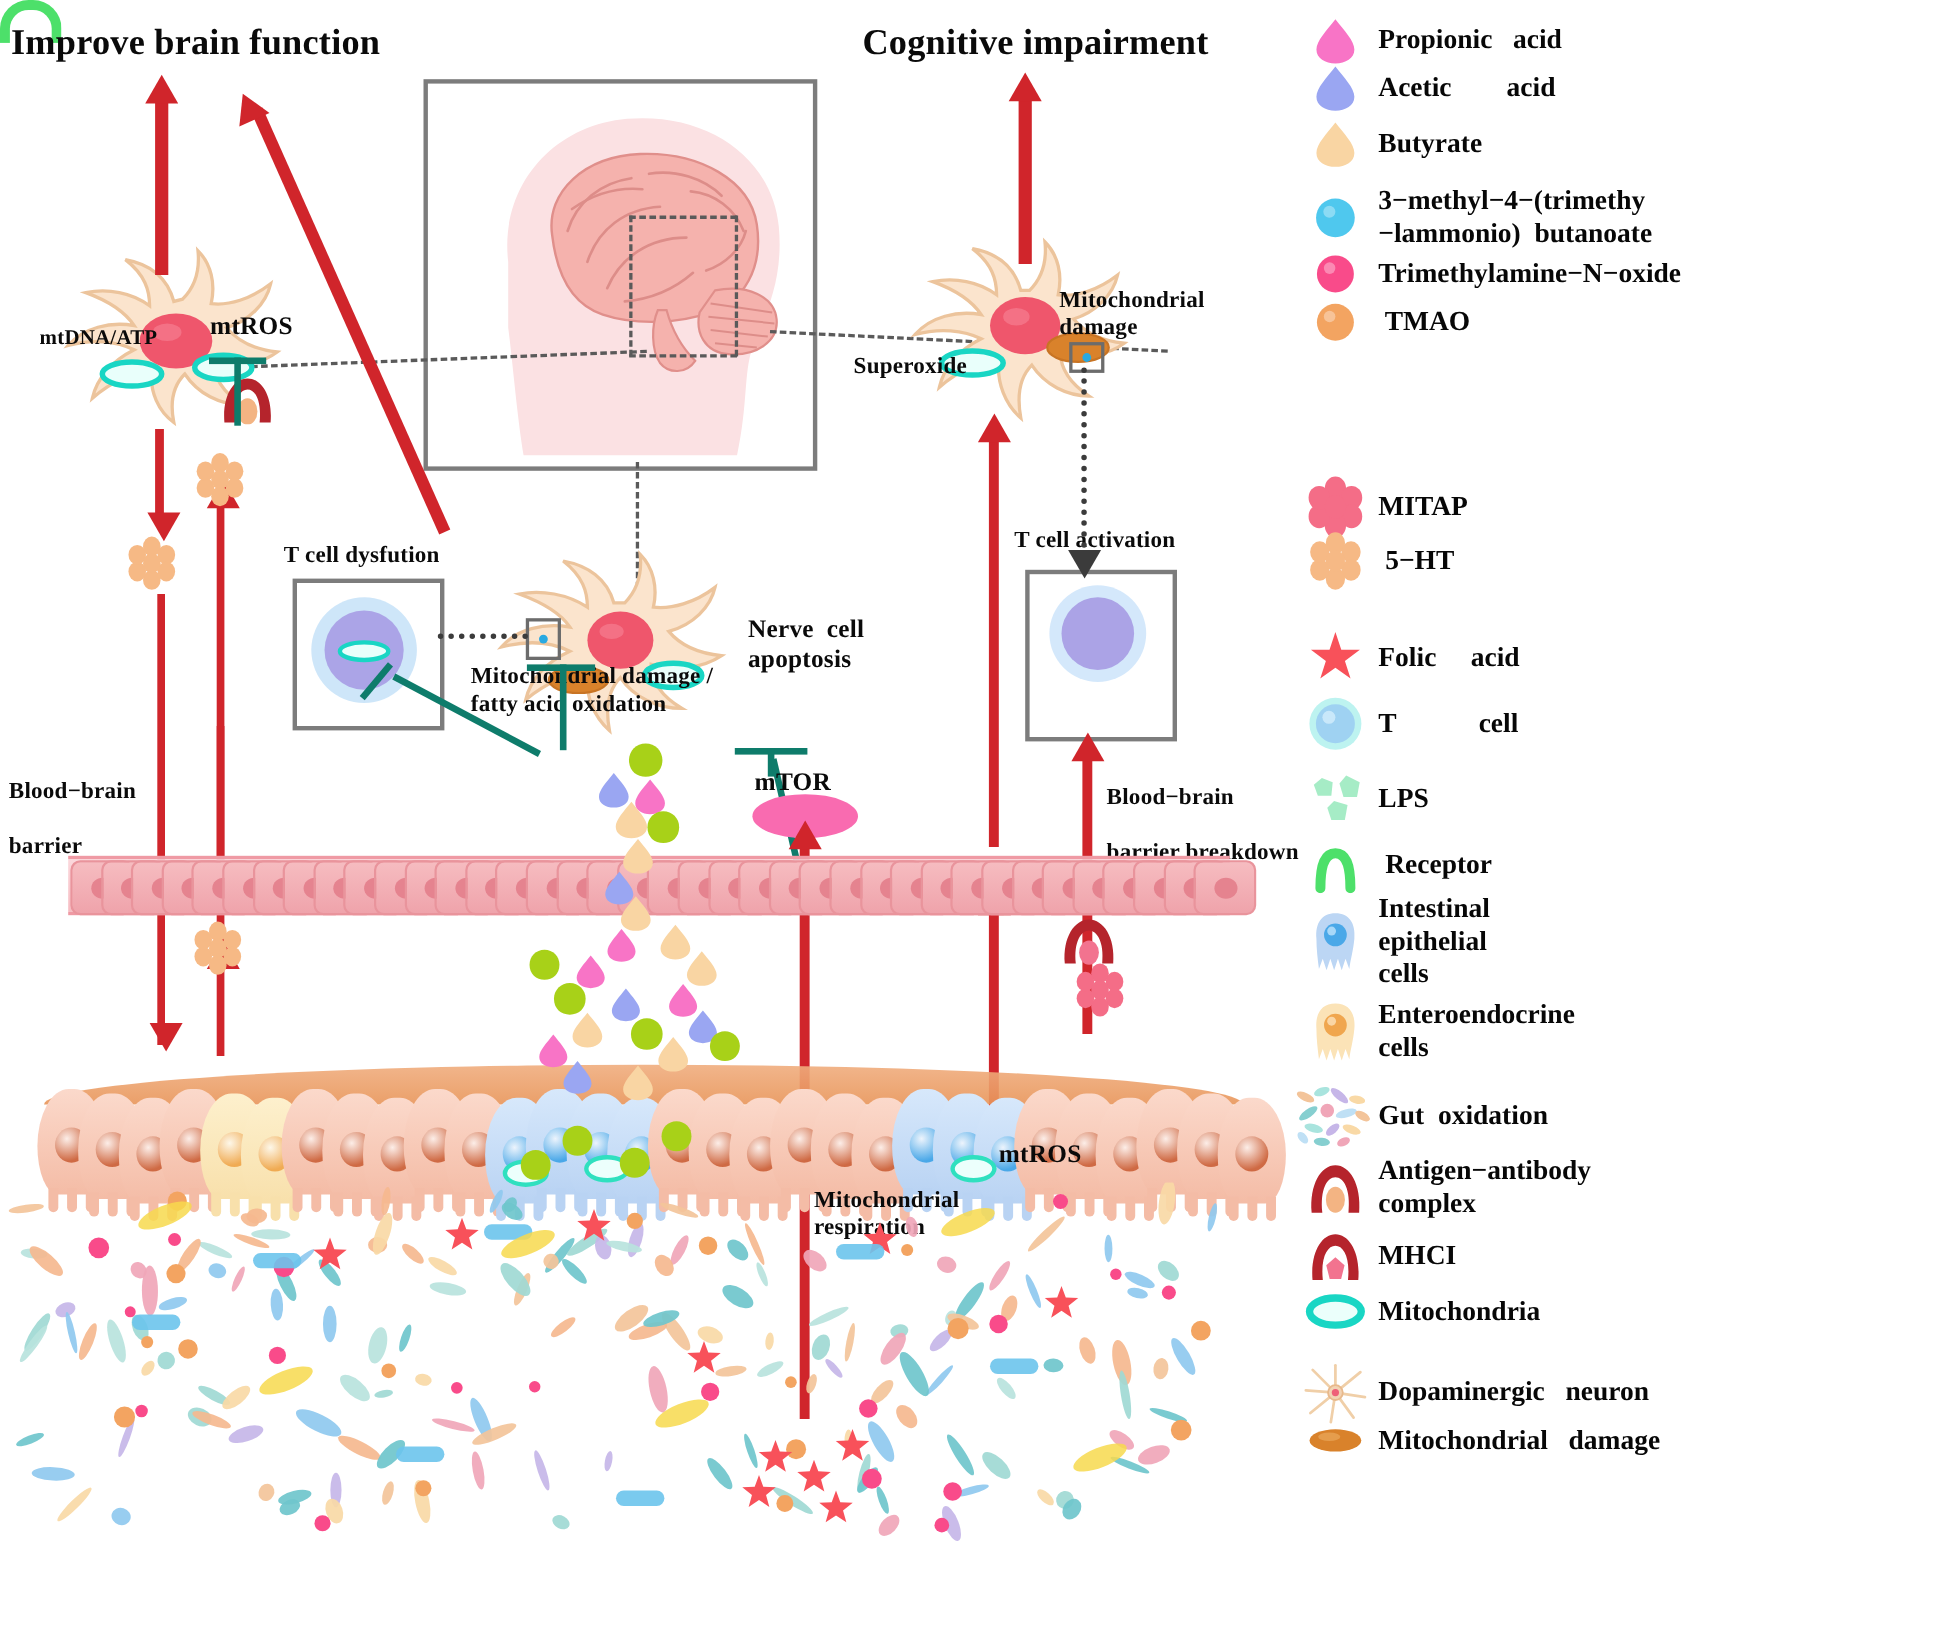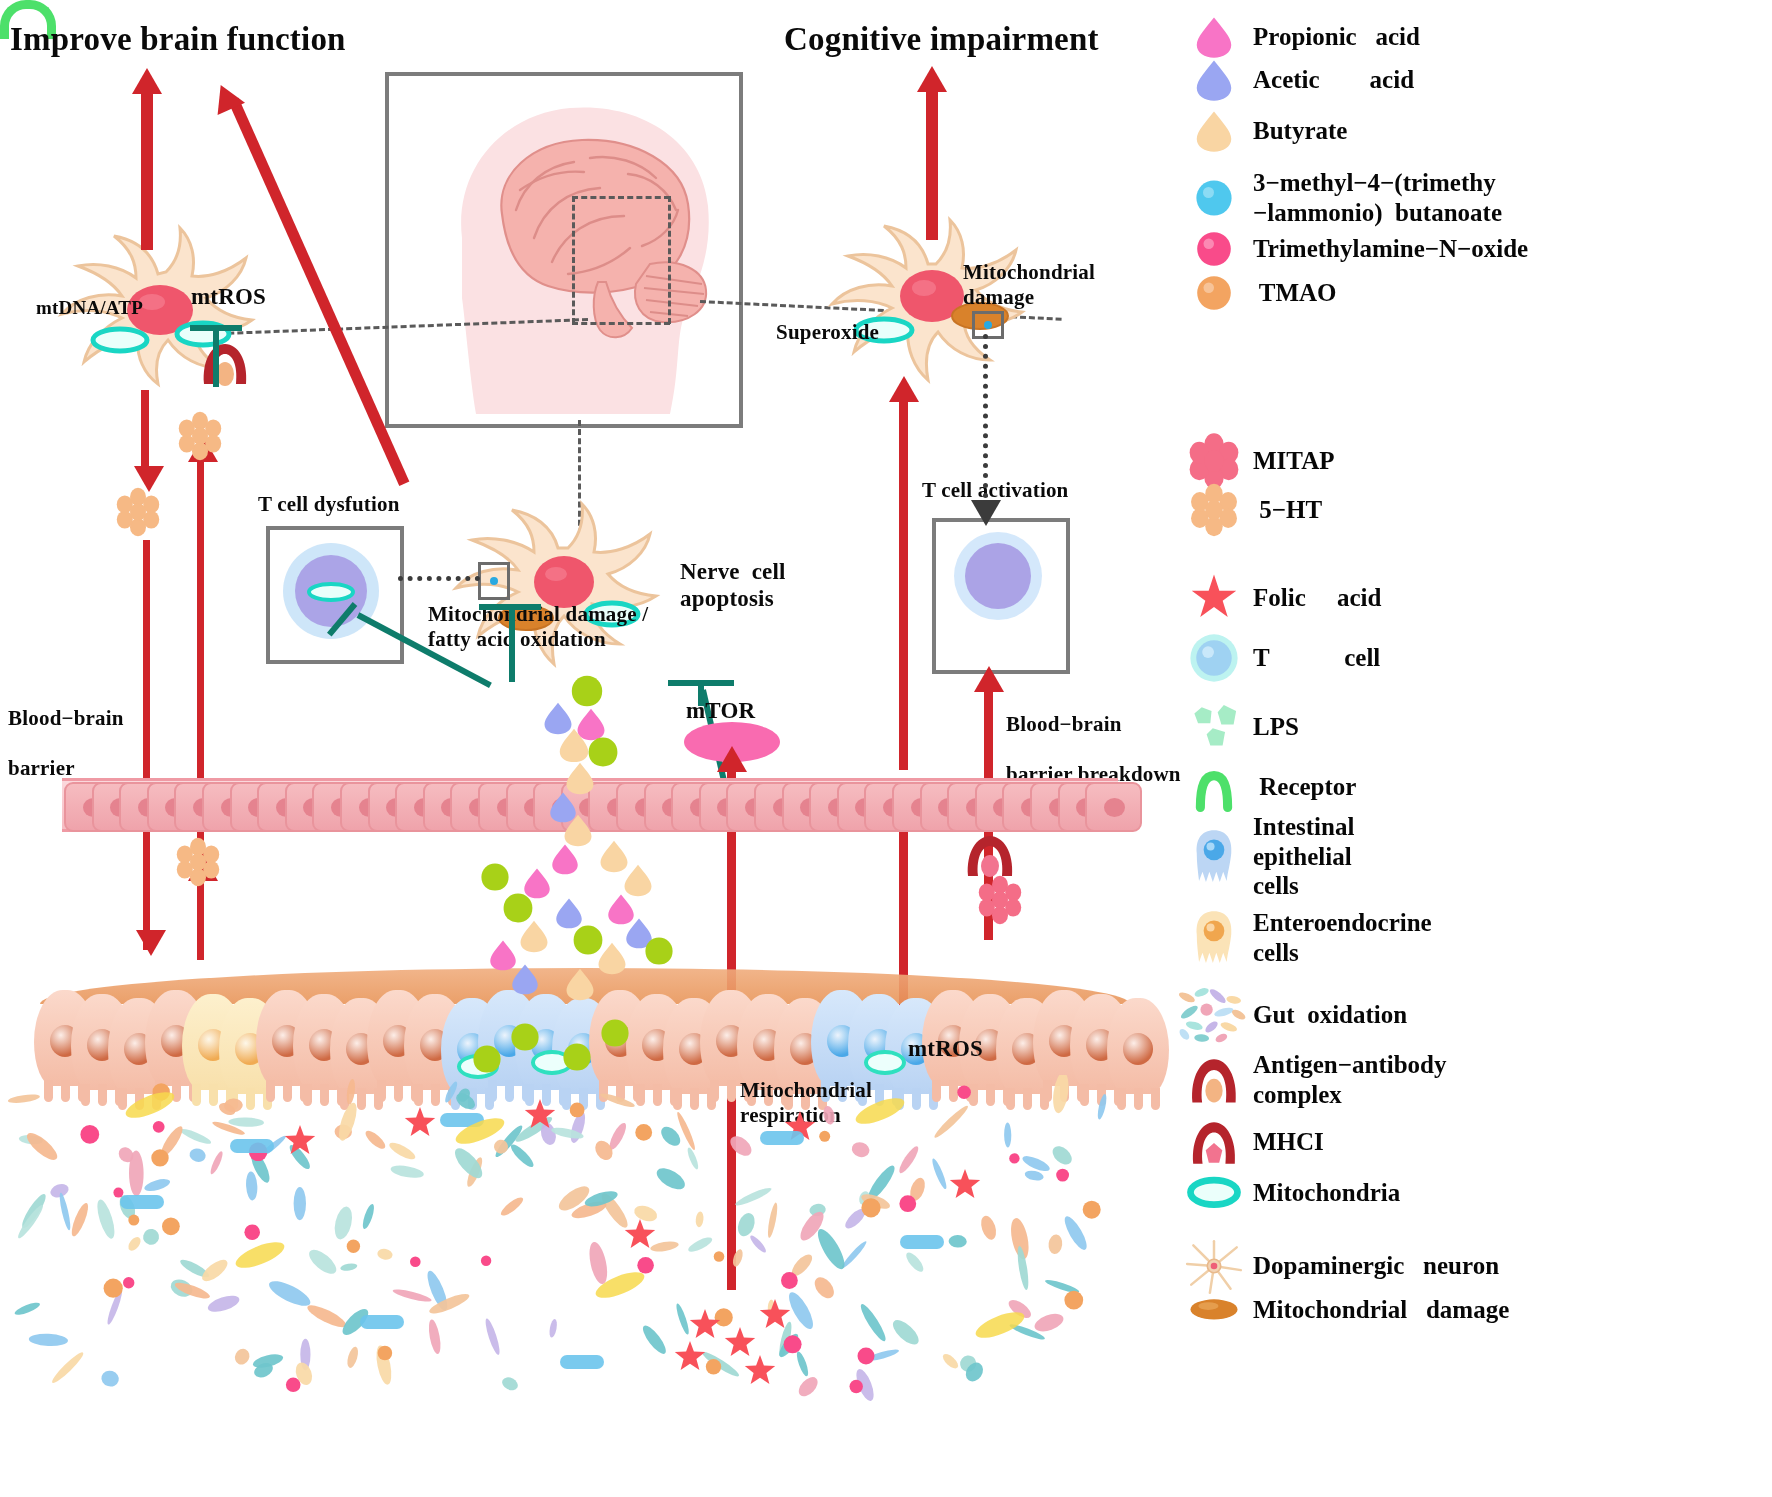--- a/index.html
+++ b/index.html
@@ -935,21 +935,21 @@
           <svg width="46" height="57.5" viewBox="0 0 40 50">
             <path d="M20 2 C31 2 36 10 35 22 C34 32 32 38 31 46 L28 38 L25 47 L22 38 L19 47 L16 38 L13 47 L10 38 L7 46 C6 38 5 30 5 22 C4 10 9 2 20 2 Z" fill="#bcd6f4"></path>
             <circle cx="20" cy="19" r="9" fill="#4aa8e8"></circle>
             <circle cx="17" cy="16" r="3.5" fill="#bfe4fb" opacity=".8"></circle>
           </svg>
         </div>
         <div class="lg-txt">Intestinal
 epithelial
 cells</div>
       </div>
-      <div class="lg-row" style="top: 908px;">
+      <div class="lg-row" style="top: 908px; align-items: flex-end;">
         <div class="lg-ico">
           <svg width="46" height="57.5" viewBox="0 0 40 50">
             <path d="M20 2 C31 2 36 10 35 22 C34 32 32 38 31 46 L28 38 L25 47 L22 38 L19 47 L16 38 L13 47 L10 38 L7 46 C6 38 5 30 5 22 C4 10 9 2 20 2 Z" fill="#fbe3b7"></path>
             <circle cx="20" cy="19" r="9" fill="#f0a64e"></circle>
             <circle cx="17" cy="16" r="3.5" fill="#fde2bb" opacity=".8"></circle>
           </svg>
         </div>
         <div class="lg-txt">Enteroendocrine
 cells</div>
       </div>

